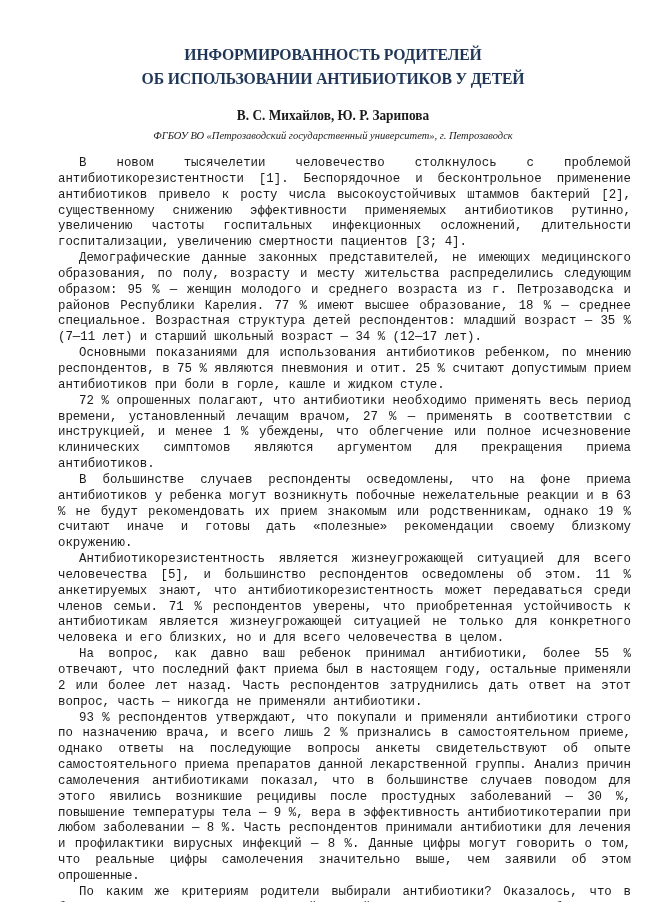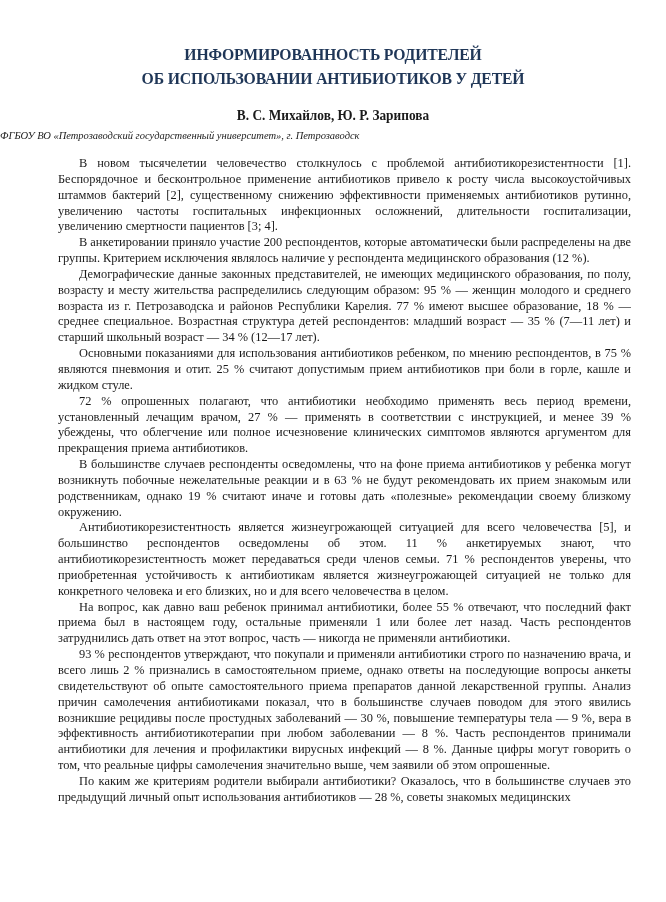--- a/index.html
+++ b/index.html
@@ -15,47 +15,46 @@
     font-weight: bold; font-size: 17.5px; line-height: 24px;
     color: #1f3657; letter-spacing: -0.2px;
     transform: scaleX(0.9); transform-origin: 333px 0;
   }
   .authors {
     position: absolute; left: 0; top: 107px; width: 666px; text-align: center;
     font-weight: bold; font-size: 14.5px; color: #1a1a1a;
     transform: scaleX(0.92); transform-origin: 333px 0;
   }
   .affil {
-    position: absolute; left: 0; top: 130px; width: 666px; 
+    position: absolute; left: 0; top: 130px; width: 666px; text-align: center;
     font-style: italic; font-size: 10.5px; color: #1a1a1a;
   }
   .body-text {
     position: absolute; left: 58px; top: 156px; width: 573px;
     font-size: 12.4px; line-height: 15.85px; text-align: justify;
     hyphens: manual;
   }
-  .body-text p { margin: 0; text-indent: 21px; }
+  .body-text p { margin: 0; text-indent: 21px; font-family: Liberation Mono, monospace; }
 </style>
 </head>
 <body>
 
 <div class="page">
   <div class="title">
     <div>ИНФОРМИРОВАННОСТЬ РОДИТЕЛЕЙ</div>
     <div>ОБ ИСПОЛЬЗОВАНИИ АНТИБИОТИКОВ У ДЕТЕЙ</div>
   </div>
 
   <div class="authors">В. С. Михайлов, Ю. Р. Зарипова</div>
   <div class="affil">ФГБОУ ВО «Петрозаводский государственный университет», г. Петрозаводск</div>
 
   <div class="body-text">
     <p>В новом тысячелетии человечество столкнулось с проблемой антибиотикорезистентности [1]. Беспорядочное и бесконтрольное применение антибиотиков привело к росту числа высокоустойчивых штаммов бактерий [2], существенному снижению эффективности применяемых антибиотиков рутинно, увеличению частоты госпитальных инфекционных осложнений, длительности госпитализации, увеличению смертности пациентов [3; 4].</p>
-    <p>В анкетировании приняло участие 200 респондентов, которые автоматически были распределены на две группы. Критерием исключения являлось наличие у респондента медицинского образования (12 %).</p>
     <p>Демографические данные законных представителей, не имеющих медицинского образования, по полу, возрасту и месту жительства распределились следующим образом: 95 % — женщин молодого и среднего возраста из г. Петрозаводска и районов Республики Карелия. 77 % имеют высшее образование, 18 % — среднее специальное. Возрастная структура детей респондентов: младший возраст — 35 % (7—11 лет) и старший школьный возраст — 34 % (12—17 лет).</p>
     <p>Основными показаниями для использования антибиотиков ребенком, по мнению респондентов, в 75 % являются пневмония и отит. 25 % считают допустимым прием антибиотиков при боли в горле, кашле и жидком стуле.</p>
-    <p>72 % опрошенных полагают, что антибиотики необходимо применять весь период времени, установленный лечащим врачом, 27 % — применять в соответствии с инструкцией, и менее 39 % убеждены, что облегчение или полное исчезновение клинических симптомов являются аргументом для прекращения приема антибиотиков.</p>
+    <p>72 % опрошенных полагают, что антибиотики необходимо применять весь период времени, установленный лечащим врачом, 27 % — применять в соответствии с инструкцией, и менее 1 % убеждены, что облегчение или полное исчезновение клинических симптомов являются аргументом для прекращения приема антибиотиков.</p>
     <p>В большинстве случаев респонденты осведомлены, что на фоне приема антибиотиков у ребенка могут возникнуть побочные нежелательные реакции и в 63 % не будут рекомендовать их прием знакомым или родственникам, однако 19 % считают иначе и готовы дать «полезные» рекомендации своему близкому окружению.</p>
     <p>Антибиотикорезистентность является жизнеугрожающей ситуацией для всего человечества [5], и большинство респондентов осведомлены об этом. 11 % анкетируемых знают, что антибиотикорезистентность может передаваться среди членов семьи. 71 % респондентов уверены, что приобретенная устойчивость к антибиотикам является жизнеугрожающей ситуацией не только для конкретного человека и его близких, но и для всего человечества в целом.</p>
-    <p>На вопрос, как давно ваш ребенок принимал антибиотики, более 55 % отвечают, что последний факт приема был в настоящем году, остальные применяли 1 или более лет назад. Часть респондентов затруднились дать ответ на этот вопрос, часть — никогда не применяли антибиотики.</p>
+    <p>На вопрос, как давно ваш ребенок принимал антибиотики, более 55 % отвечают, что последний факт приема был в настоящем году, остальные применяли 2 или более лет назад. Часть респондентов затруднились дать ответ на этот вопрос, часть — никогда не применяли антибиотики.</p>
     <p>93 % респондентов утверждают, что покупали и применяли антибиотики строго по назначению врача, и всего лишь 2 % признались в самостоятельном приеме, однако ответы на последующие вопросы анкеты свидетельствуют об опыте самостоятельного приема препаратов данной лекарственной группы. Анализ причин самолечения антибиотиками показал, что в большинстве случаев поводом для этого явились возникшие рецидивы после простудных заболеваний — 30 %, повышение температуры тела — 9 %, вера в эффективность антибиотикотерапии при любом заболевании — 8 %. Часть респондентов принимали антибиотики для лечения и профилактики вирусных инфекций — 8 %. Данные цифры могут говорить о том, что реальные цифры самолечения значительно выше, чем заявили об этом опрошенные.</p>
     <p>По каким же критериям родители выбирали антибиотики? Оказалось, что в большинстве случаев это предыдущий личный опыт использования антибиотиков — 28 %, советы знакомых медицинских</p>
   </div>
 </div>
 
 </body></html>

